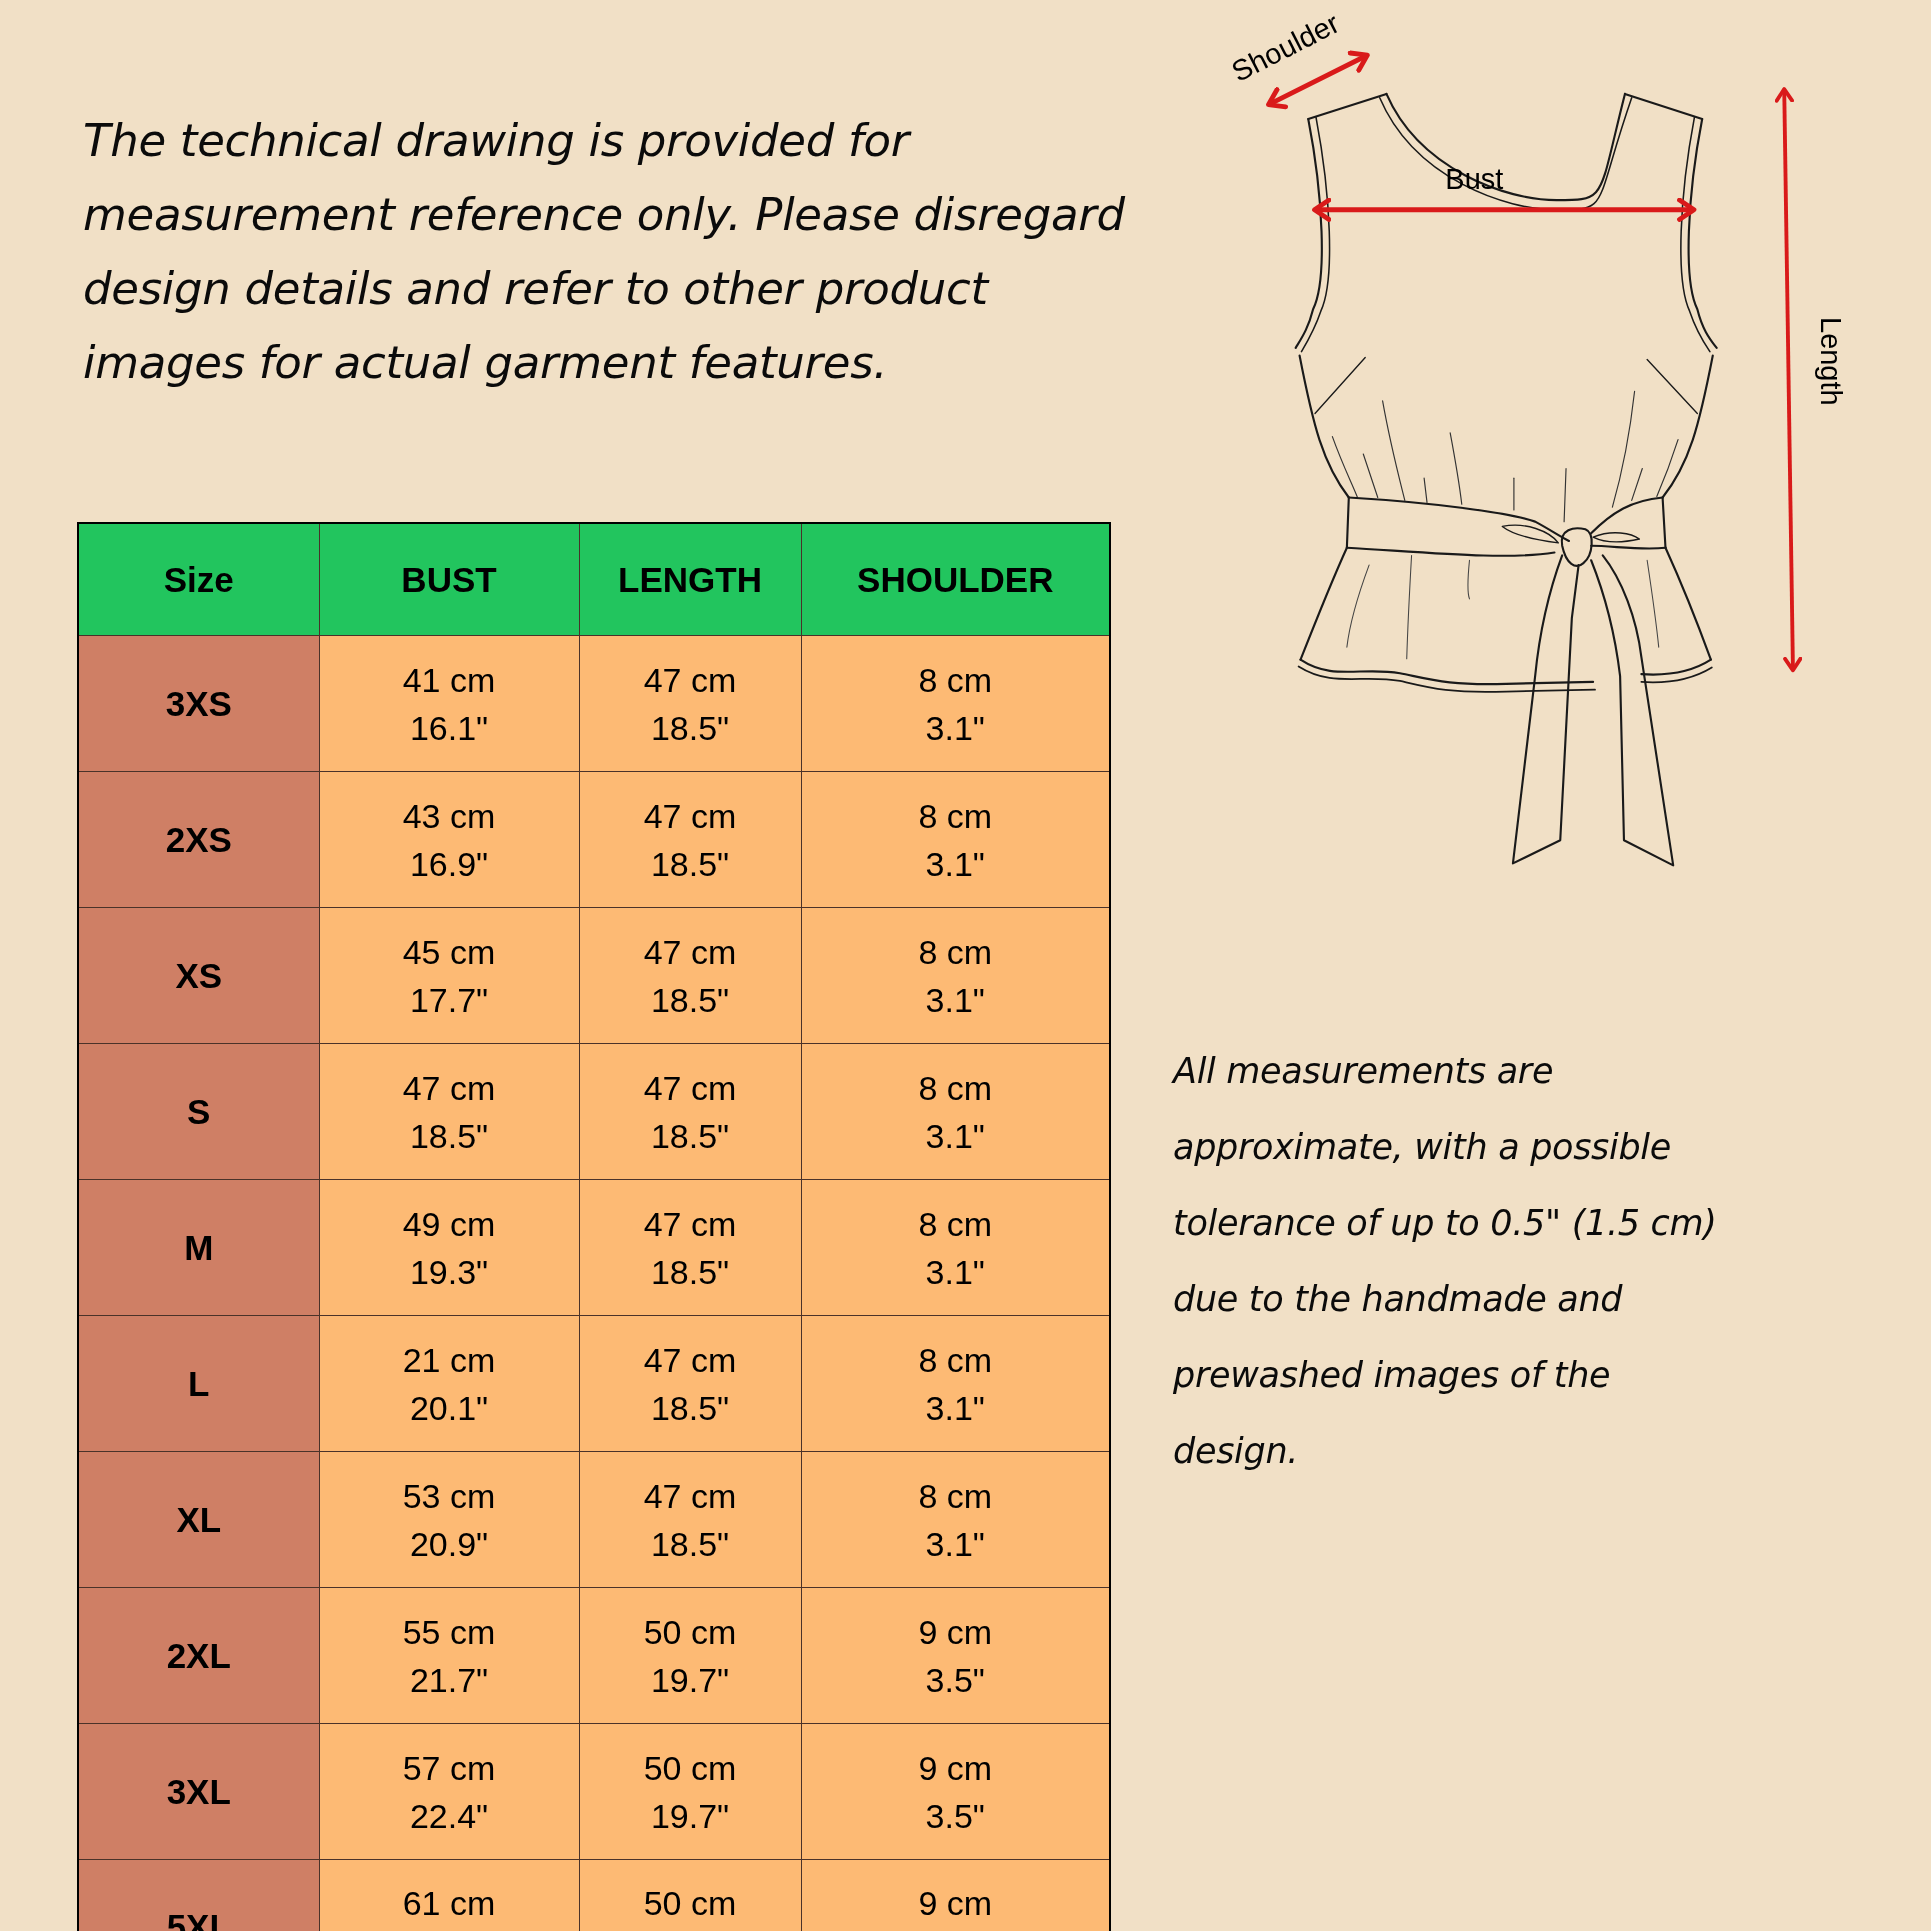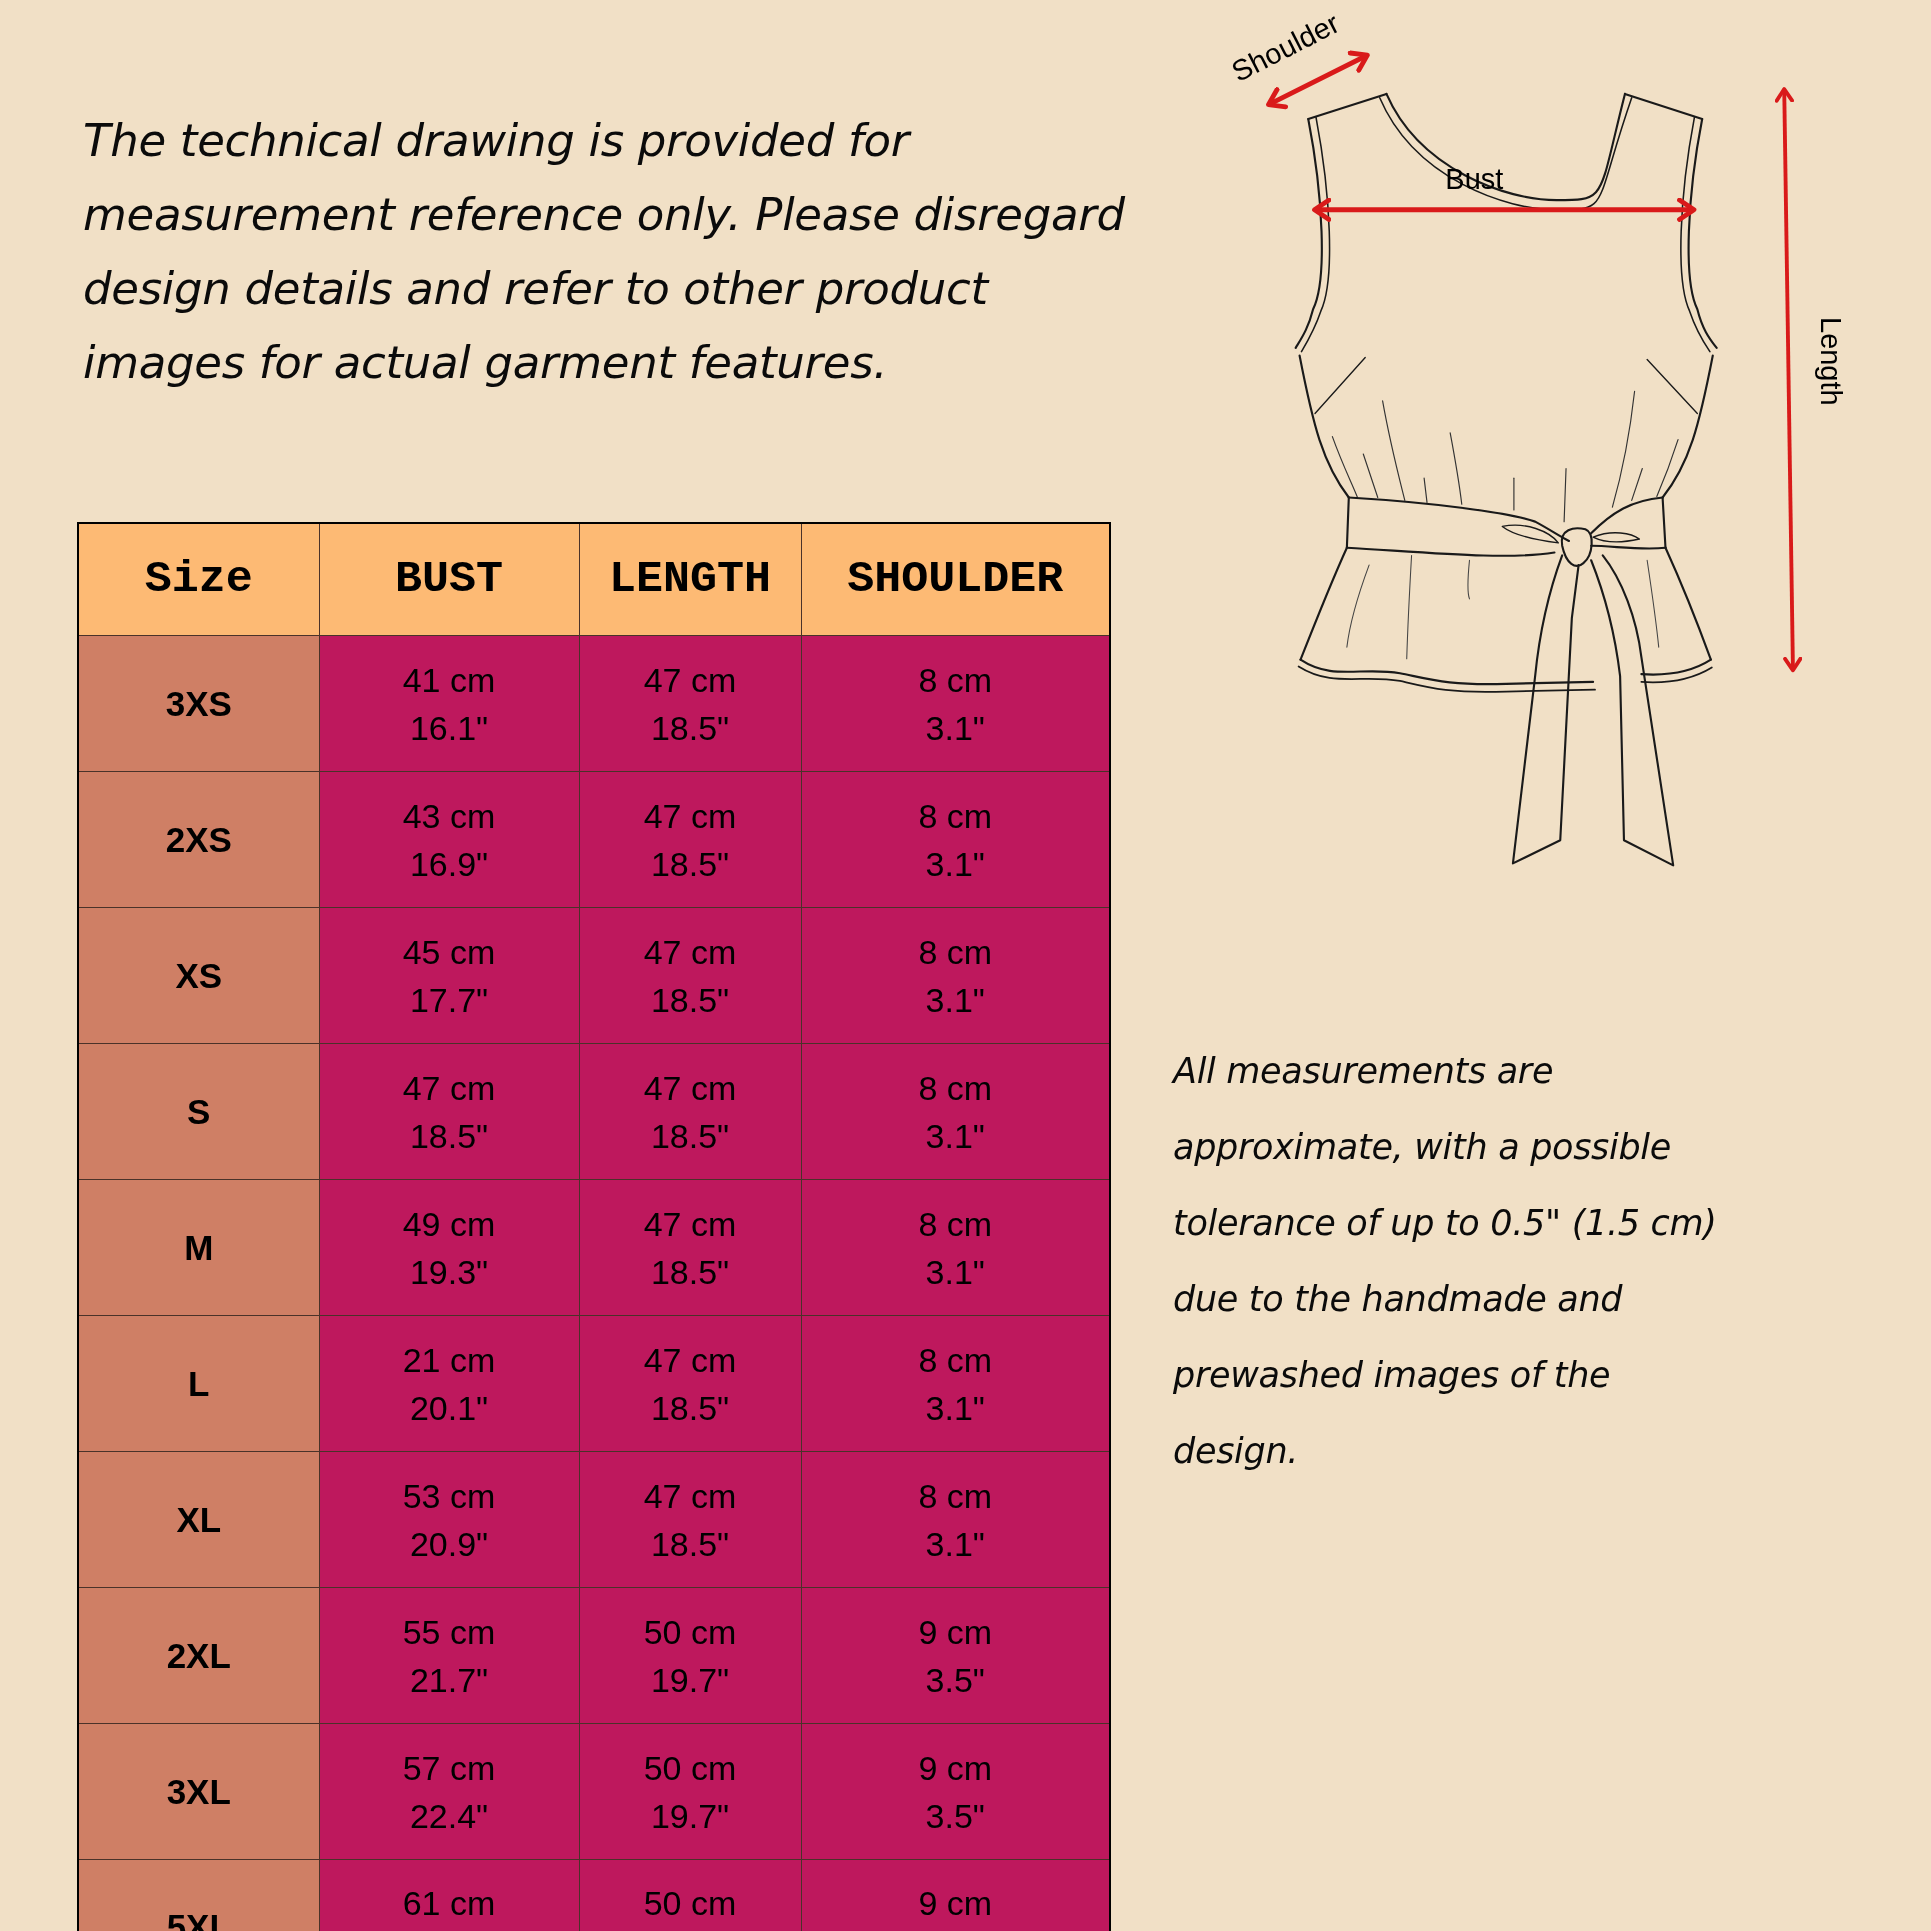--- a/index.html
+++ b/index.html
@@ -28,30 +28,30 @@
       border-collapse: collapse;
       border: 2.9px solid #000;
       table-layout: fixed;
     }
     .size-table th, .size-table td {
       border: 1.4px solid #4a3229;
       text-align: center; vertical-align: middle;
       padding: 0;
     }
     .size-table thead th {
-      background: #fdba74;
+      background: #22c55e;
       height: 111px;
-      font-weight: bold; font-size: 45px; font-family: Liberation Mono, monospace;
+      font-weight: bold; font-size: 35px;
     }
     .size-table tbody tr { height: 136px; }
     .size-table td.size-cell {
       background: #CF7F65; font-weight: bold; font-size: 35px;
     }
     .size-table td.val-cell {
-      background: #be185d; font-size: 34px; line-height: 48px;
+      background: #fdba74; font-size: 34px; line-height: 48px;
     }
     .val-cell span { display: block; }
     col.c1 { width: 241px; }
     col.c2 { width: 260px; }
     col.c3 { width: 222px; }
     col.c4 { width: 309px; }
 
     
     #drawing { position: absolute; left: 0; top: 0; width: 1931px; height: 966px; pointer-events: none; }
     #drawing .lbl { font-family: "Liberation Sans", sans-serif; font-size: 30px; fill: #000; }

